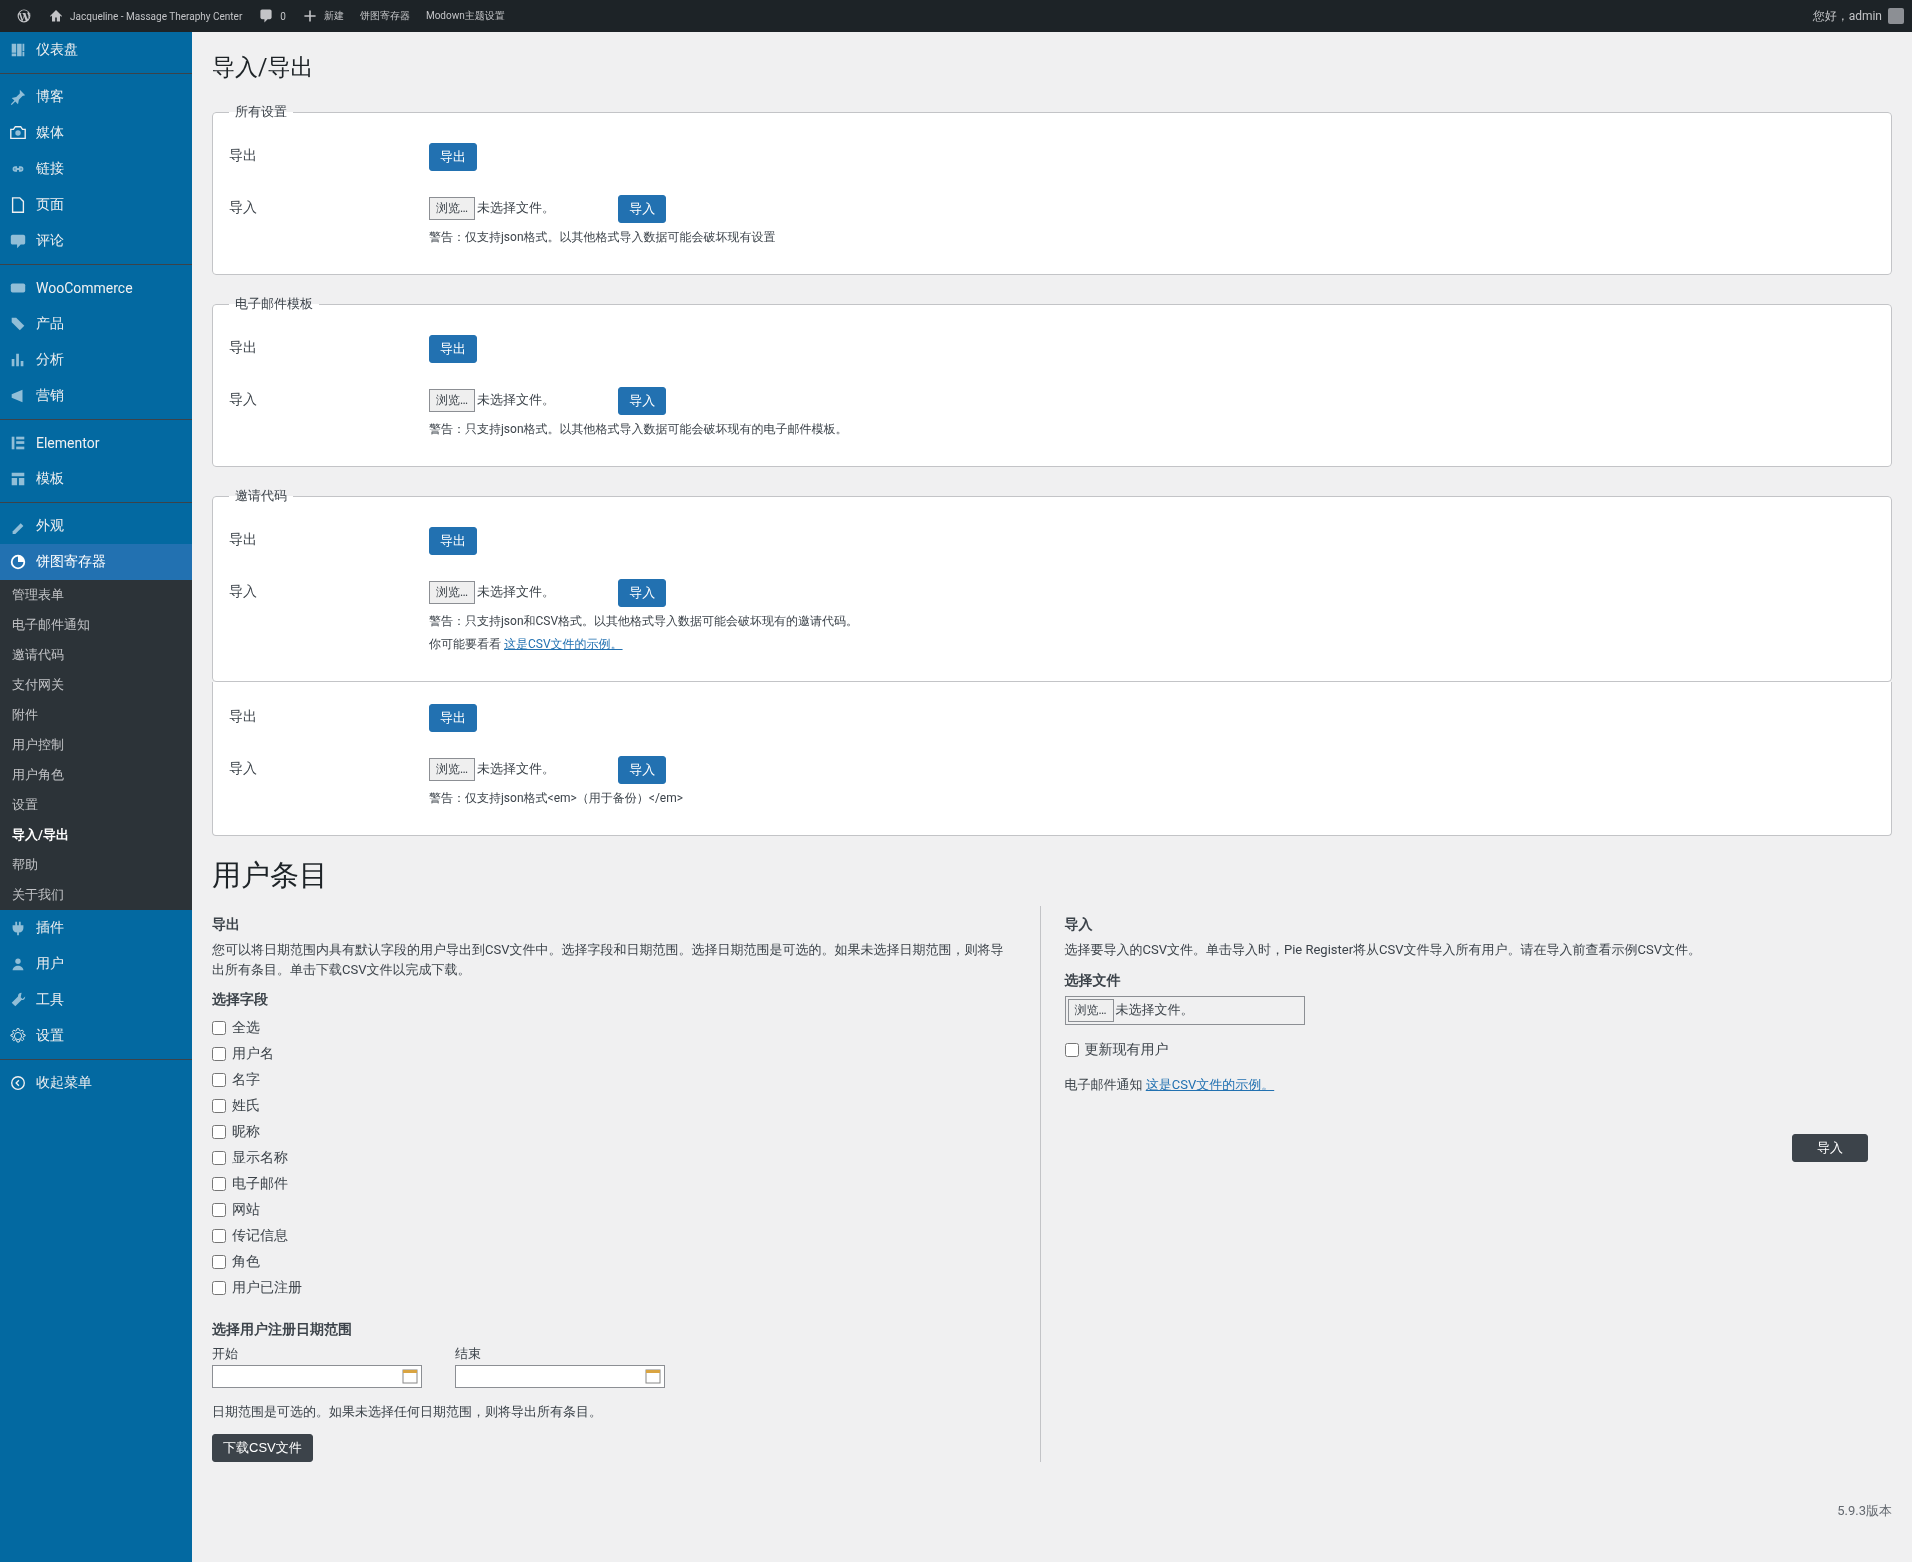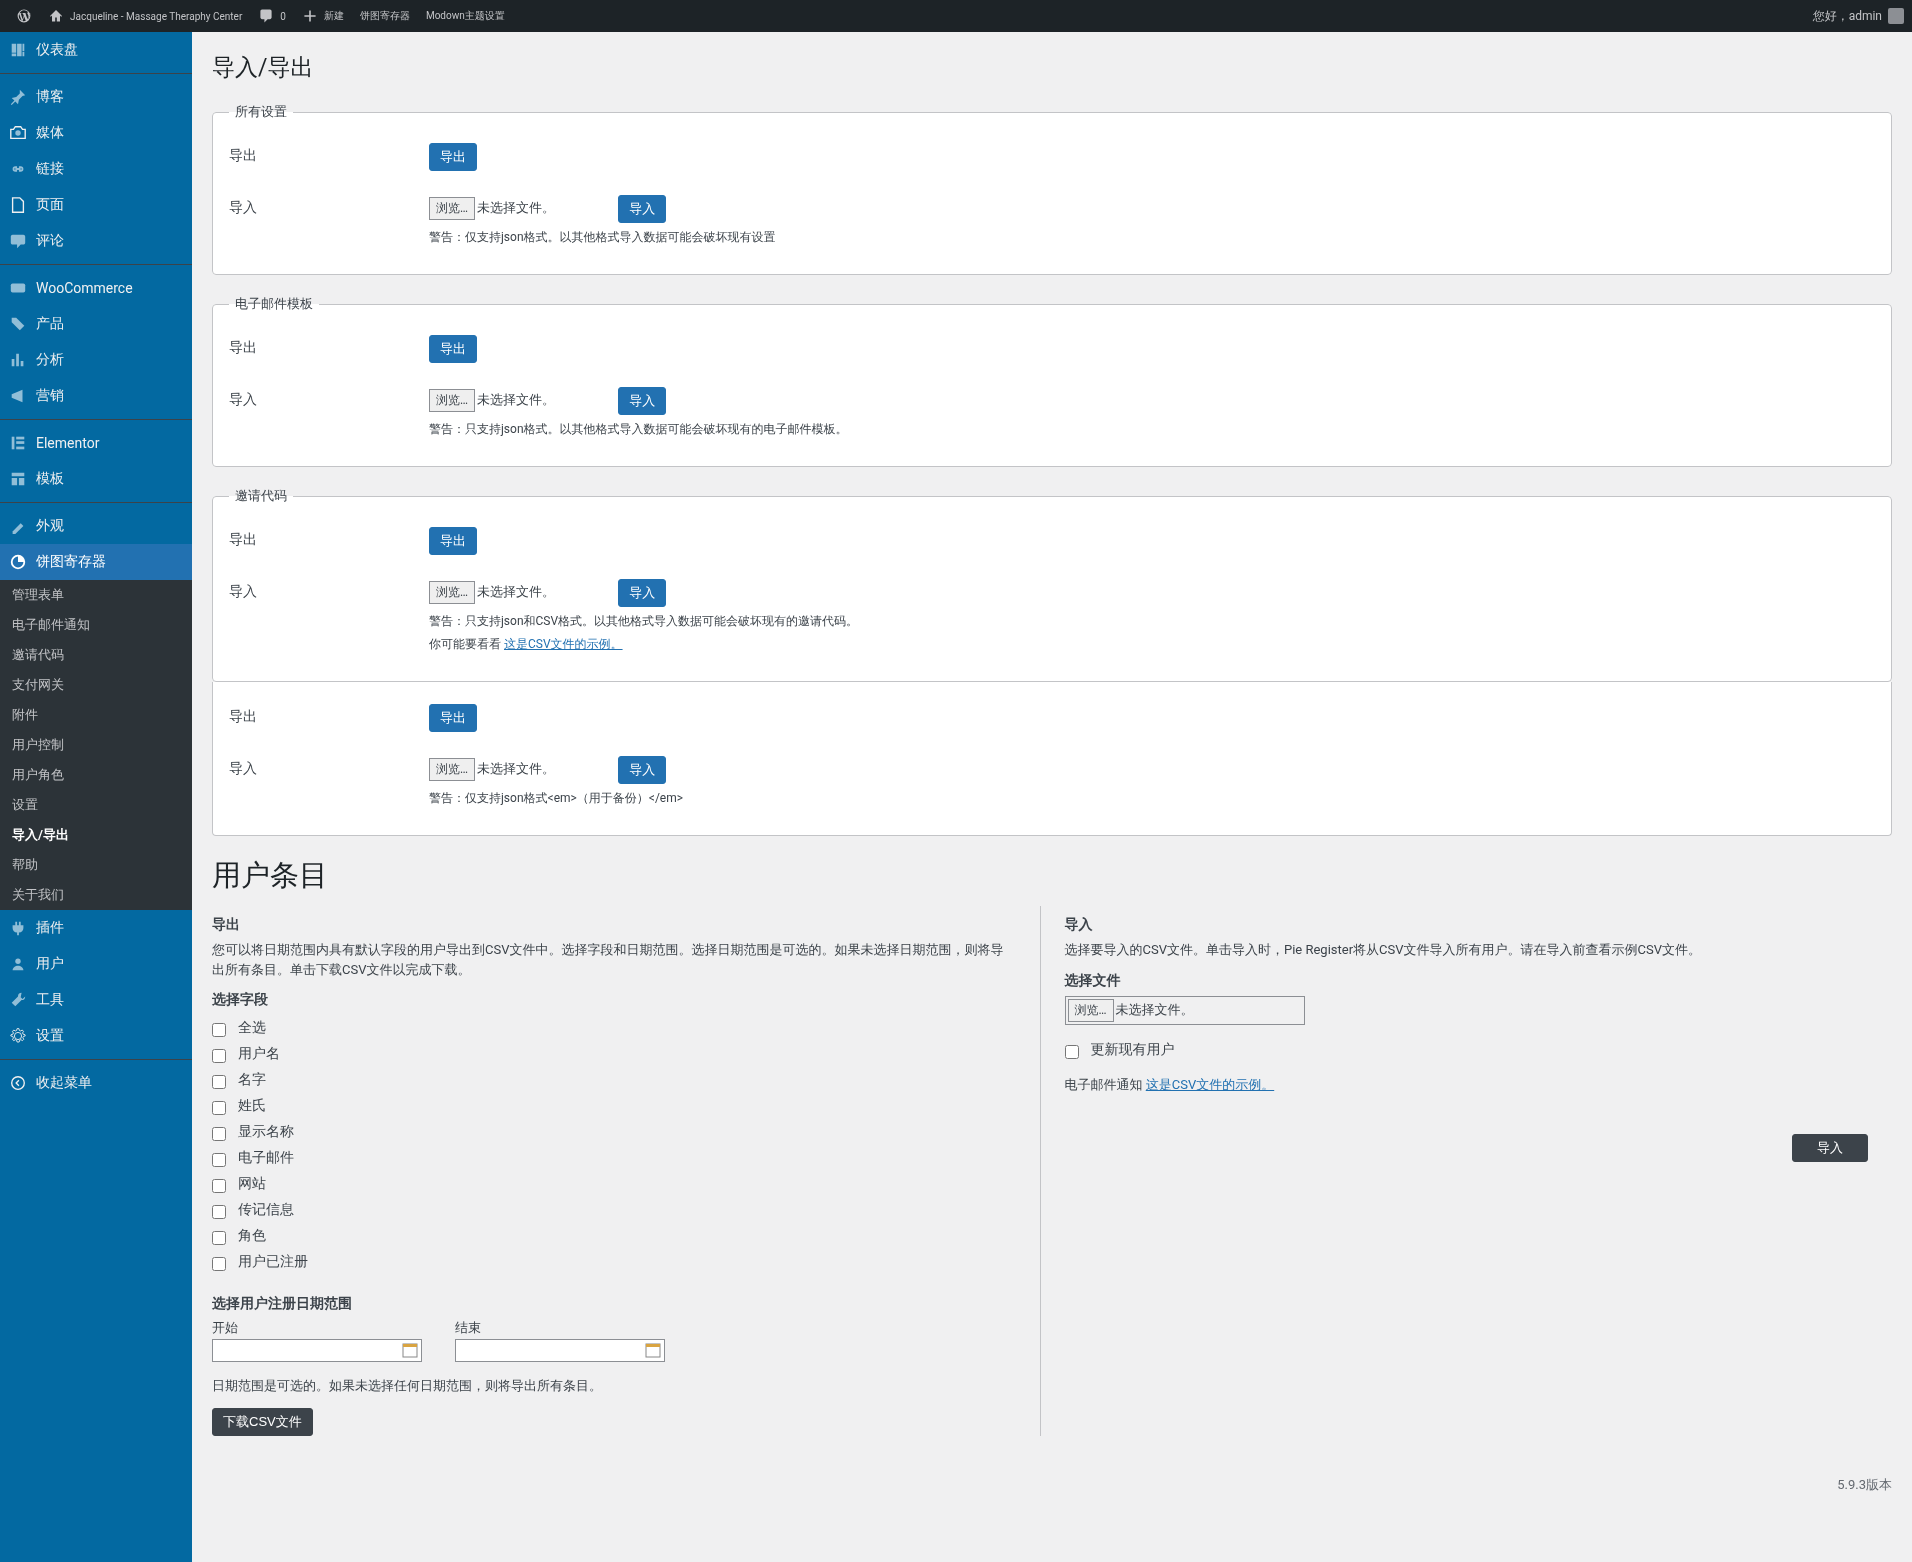--- a/index.html
+++ b/index.html
@@ -39,21 +39,21 @@
 .filestatus{font-size:13px;margin-left:2px}
 .warn{color:#3c434a;font-size:12px;margin-top:6px}
 .link{color:#2271b1;text-decoration:underline;cursor:pointer}
 
 .section-title{font-size:29px;font-weight:400;margin:16px 0 10px;color:#1d2327}
 .two-col{display:flex;gap:0}
 .col{flex:1;padding-right:24px}
 .col+.col{border-left:1px solid #c3c4c7;padding-left:24px}
 .h3{font-size:14px;font-weight:600;margin:10px 0 6px}
 .desc{font-size:13px;margin-bottom:12px;line-height:1.5}
-.check-row{display:flex;align-items:flex-end;gap:12px;padding:4px 0;font-size:14px}
+.check-row{display:flex;align-items:center;gap:6px;padding:4px 0;font-size:14px}
 .check-row input{width:14px;height:14px}
 .date-row{display:flex;gap:33px;margin-top:6px}
 .date-col{flex:0 0 auto}
 .date-col label{display:block;font-size:13px;margin-bottom:2px}
 .date-input{border:1px solid #8c8f94;padding:3px 24px 3px 6px;font-size:13px;width:210px;background:#fff;position:relative}
 .cal-ic{position:absolute;right:4px;top:3px;width:16px;height:16px}
 .file-input-wrap{border:1px solid #8c8f94;padding:2px;display:inline-flex;align-items:center;width:240px}
 .import-btn-row{text-align:right;margin-top:40px}
 .footer-version{text-align:right;font-size:13px;color:#646970;margin-top:40px}
 </style>
@@ -384,20 +384,24 @@
             <input type="checkbox" style="">
             <span>用户名</span>
           </label>
         <label class="check-row">
             <input type="checkbox" style="">
             <span>名字</span>
           </label>
         <label class="check-row">
             <input type="checkbox" style="">
             <span>姓氏</span>
+          </label>
+        <label class="check-row">
+            <input type="checkbox" style="">
+            <span>昵称</span>
           </label>
         <label class="check-row">
             <input type="checkbox" style="">
             <span>显示名称</span>
           </label>
         <label class="check-row">
             <input type="checkbox" style="">
             <span>电子邮件</span>
           </label>
         <label class="check-row">

